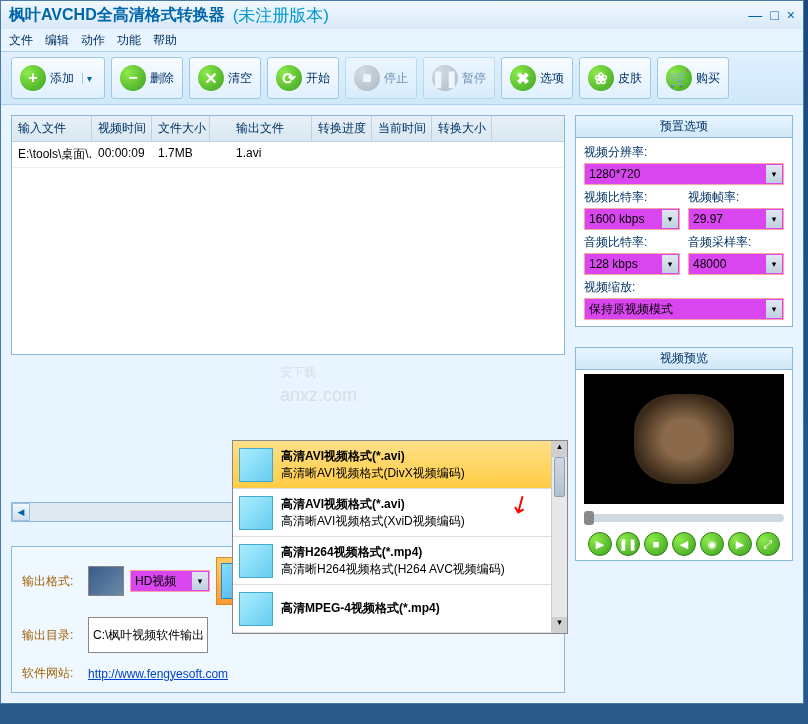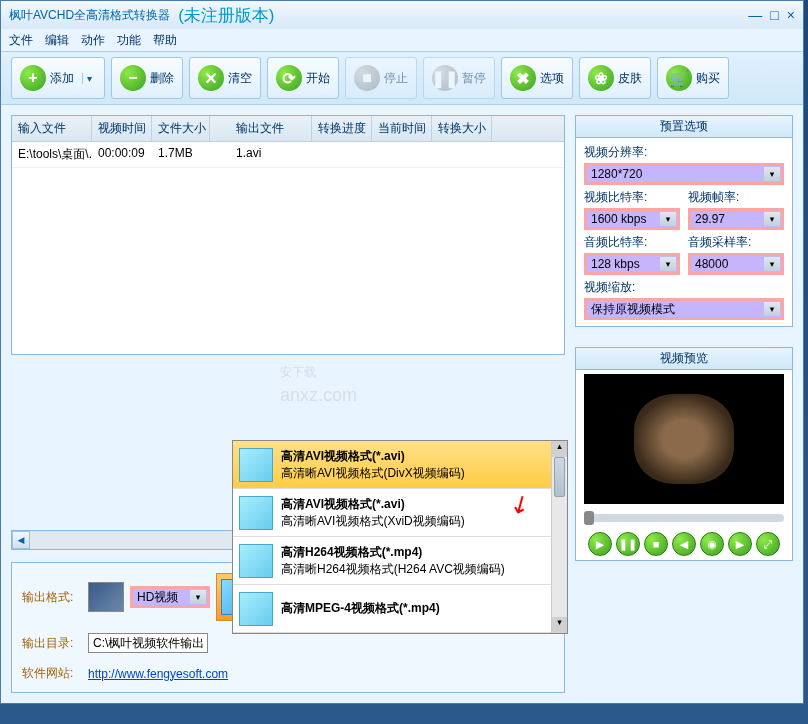--- a/index.html
+++ b/index.html
@@ -1,55 +1,55 @@
 <!DOCTYPE html>
 <html><head>
 <meta charset="utf-8">
 <style>
 * { box-sizing: border-box; margin: 0; padding: 0; font-family: "Microsoft YaHei", Arial, sans-serif; font-size: 12px; }
 body { background: linear-gradient(to bottom, #1a4a7a 0%, #2a5a8a 100%); width: 808px; height: 724px; overflow: hidden; position: relative; }
 .window { position: absolute; top: 0; left: 0; right: 4px; bottom: 20px; background: #e8f4ff; border: 1px solid #4a7aaa; display: flex; flex-direction: column; }
 .titlebar { height: 28px; background: linear-gradient(to bottom, #f0f8ff, #d8e8f8); display: flex; align-items: center; padding: 0 8px; }
-.title-text { color: #0066aa; font-weight: normal; font-size: 12px; }
+.title-text { color: #0066aa; font-weight: bold; font-size: 16px; }
 .title-unreg { color: #0099cc; margin-left: 8px; font-size: 17px; }
 .titlebar-controls { margin-left: auto; display: flex; gap: 8px; }
 .titlebar-controls span { color: #0066aa; cursor: pointer; font-size: 14px; }
 .menubar { height: 22px; display: flex; align-items: center; padding: 0 8px; gap: 12px; color: #003366; }
 .menubar span { cursor: pointer; }
 .toolbar { height: 54px; background: linear-gradient(to bottom, #e0f0ff, #d0e8f8); border-top: 1px solid #b0d0e8; border-bottom: 1px solid #b0d0e8; display: flex; align-items: center; padding: 0 10px; gap: 6px; }
 .tbtn { height: 42px; display: flex; align-items: center; padding: 0 8px; border: 1px solid #a0c8e0; border-radius: 3px; background: linear-gradient(to bottom, #f8fcff, #e0f0ff); cursor: pointer; gap: 4px; }
 .tbtn.disabled { opacity: 0.5; }
 .tbtn .icn { width: 26px; height: 26px; border-radius: 50%; display: flex; align-items: center; justify-content: center; color: white; font-size: 16px; font-weight: bold; }
 .icn.green { background: radial-gradient(circle at 30% 30%, #8eea4a, #3aa020); }
 .icn.grey { background: radial-gradient(circle at 30% 30%, #ccc, #888); }
 .tbtn .lbl { color: #003366; }
 .dropdown-arrow { width: 14px; border-left: 1px solid #a0c8e0; margin-left: 4px; padding-left: 4px; color: #0066aa; font-size: 10px; }
 .main { flex: 1; display: flex; padding: 10px; gap: 10px; }
-.left-col { flex: 1; display: flex; flex-direction: column; gap: 12px; }
+.left-col { flex: 1; display: flex; flex-direction: column; gap: 24px; }
 .right-col { width: 218px; display: flex; flex-direction: column; gap: 20px; }
 .panel { border: 1px solid #8ab8dd; background: #fff; }
 .panel-title { text-align: center; color: #003366; padding: 2px; background: linear-gradient(to bottom, #e8f4ff, #d0e8f8); border-bottom: 1px solid #8ab8dd; }
 .table-panel { border: 1px solid #8ab8dd; background: #fff; height: 240px; display: flex; flex-direction: column; }
 .table-header { display: flex; background: linear-gradient(to bottom, #e8f0f8, #d8e8f0); border-bottom: 1px solid #c0d0e0; }
 .th { padding: 4px 6px; border-right: 1px solid #c0d0e0; color: #003366; overflow: hidden; white-space: nowrap; }
 .table-row { display: flex; border-bottom: 1px solid #f0f0f0; }
 .td { padding: 4px 6px; overflow: hidden; white-space: nowrap; }
 .col1 { width: 80px; } .col2 { width: 60px; } .col3 { width: 58px; } .col4 { width: 82px; margin-left: 20px; } .col5 { width: 60px; } .col6 { width: 60px; } .col7 { width: 60px; }
 .scrollbar-h { height: 20px; background: #e0e8f0; border: 1px solid #8ab8dd; margin-top: auto; display: flex; align-items: center; }
 .scroll-arrow { width: 18px; height: 18px; background: linear-gradient(to bottom, #f0f8ff, #d0e0f0); border: 1px solid #a0c0e0; display: flex; align-items: center; justify-content: center; font-size: 9px; color: #0066aa; cursor: pointer; }
 .scroll-track { flex: 1; }
 .row-controls { display: flex; gap: 4px; margin-left: auto; padding-right: 2px; }
 .row-btn { width: 22px; height: 20px; border: 1px solid #6a9a4a; background: linear-gradient(to bottom, #d0f0b0, #a0d080); border-radius: 2px; display: flex; align-items: center; justify-content: center; cursor: pointer; color: #2a6a1a; font-size: 11px; }
 .bottom-panel { border: 1px solid #8ab8dd; background: #f0f8ff; padding: 10px; display: flex; flex-direction: column; gap: 12px; position: relative; }
 .form-row { display: flex; align-items: center; gap: 6px; }
 .form-label { color: #a16207; width: 60px; }
 .thumb { width: 36px; height: 30px; border: 1px solid #888; background: linear-gradient(135deg, #3a5a8a, #6a8aaa); }
-.combo { height: 22px; border: 3px solid #fca5a5; background: #c4b5fd; padding: 0 4px; display: flex; align-items: center; position: relative; }
+.combo { height: 22px; border: 1px solid #fca5a5; background: #d946ef; padding: 0 4px; display: flex; align-items: center; position: relative; }
 .combo .arrow { position: absolute; right: 1px; top: 1px; bottom: 1px; width: 16px; background: linear-gradient(to bottom, #e0e8f0, #c0d0e0); display: flex; align-items: center; justify-content: center; font-size: 9px; }
-.textfield { height: 20px; border: 1px solid #888; background: #fff; padding: 2px 4px; width: 100px; }
+.textfield { height: 36px; border: 1px solid #888; background: #fff; padding: 2px 4px; width: 100px; }
 .format-selector { flex: 1; height: 48px; background: linear-gradient(to bottom, #ffcc66, #ff9933); border: 1px solid #dd8822; display: flex; align-items: center; padding: 4px; gap: 6px; cursor: pointer; position: relative; }
 .fmt-icon { width: 36px; height: 36px; background: linear-gradient(135deg, #88ddff, #44aaee); border: 1px solid #2288cc; }
 .fmt-text strong { display: block; }
 .format-dropdown { position: absolute; top: 440px; left: 232px; width: 336px; background: #fff; border: 1px solid #888; z-index: 100; }
 .fmt-item { height: 48px; display: flex; align-items: center; padding: 4px 6px; gap: 8px; border-bottom: 1px solid #ddd; }
 .fmt-item.selected { background: linear-gradient(to bottom, #ffe088, #ffcc44); }
 .fmt-item .fi-icon { width: 34px; height: 34px; background: linear-gradient(135deg, #aaeeff, #66ccee); border: 1px solid #44aacc; }
 .fmt-item .fi-text { display: flex; flex-direction: column; }
 .fmt-item .fi-text strong { font-weight: bold; }
 .fmt-scrollbar { position: absolute; right: 0; top: 0; bottom: 0; width: 16px; background: #e8e8e8; border-left: 1px solid #ccc; }

